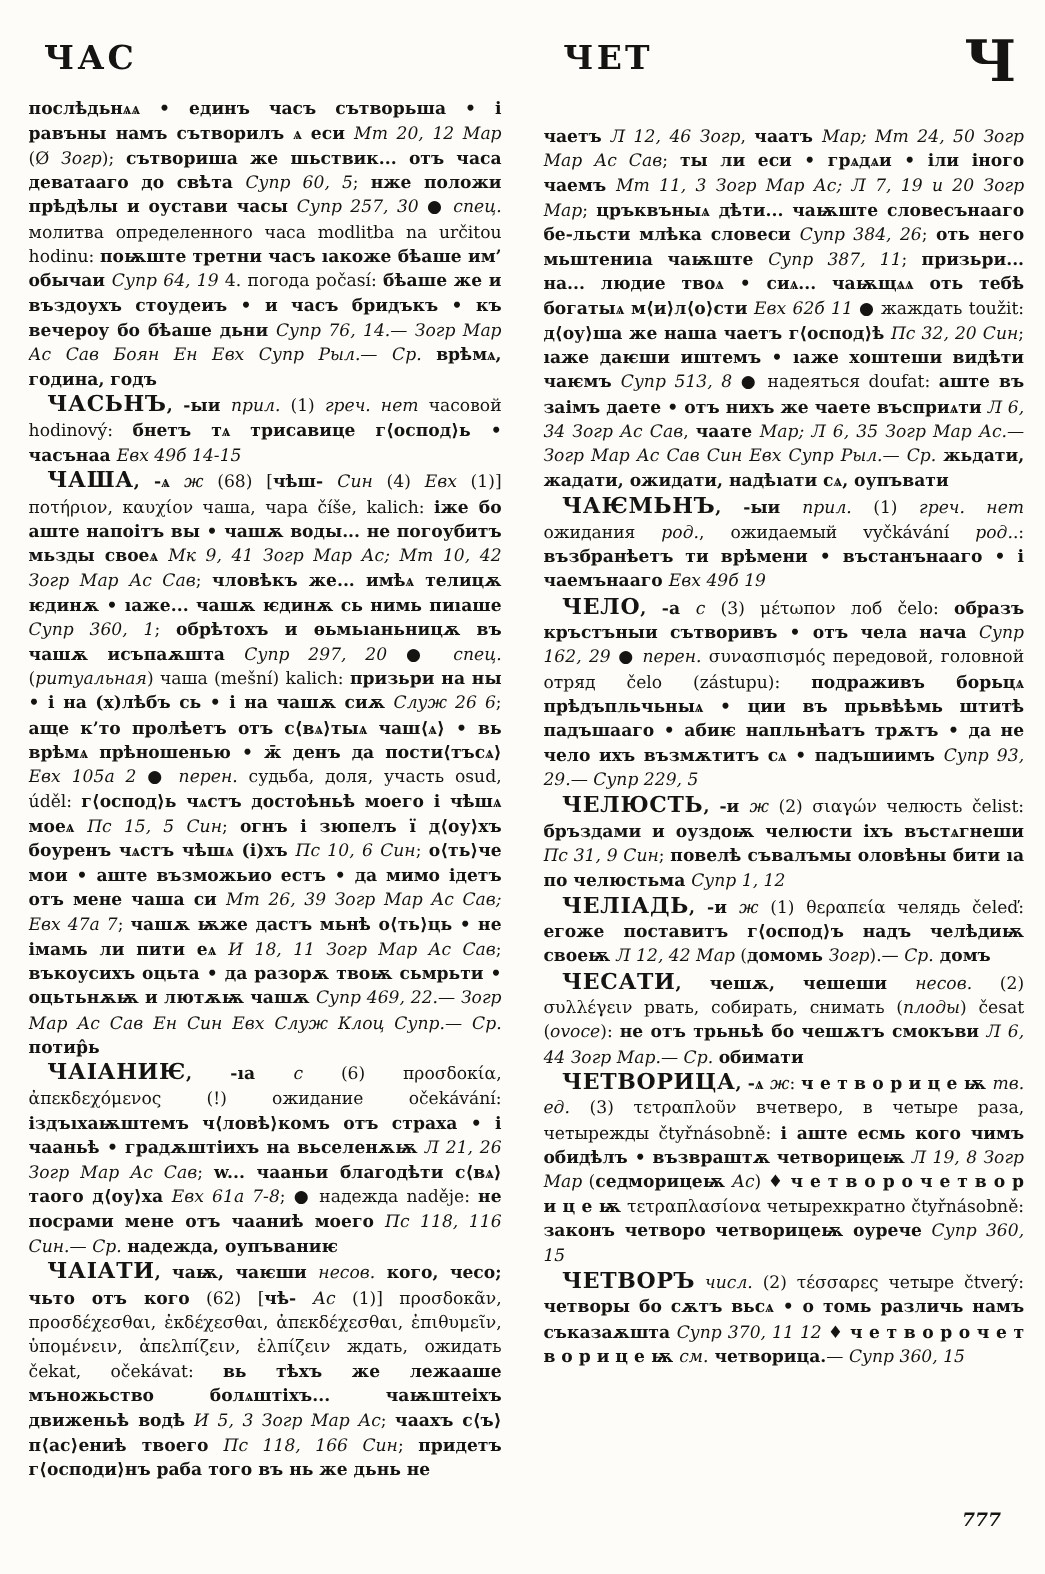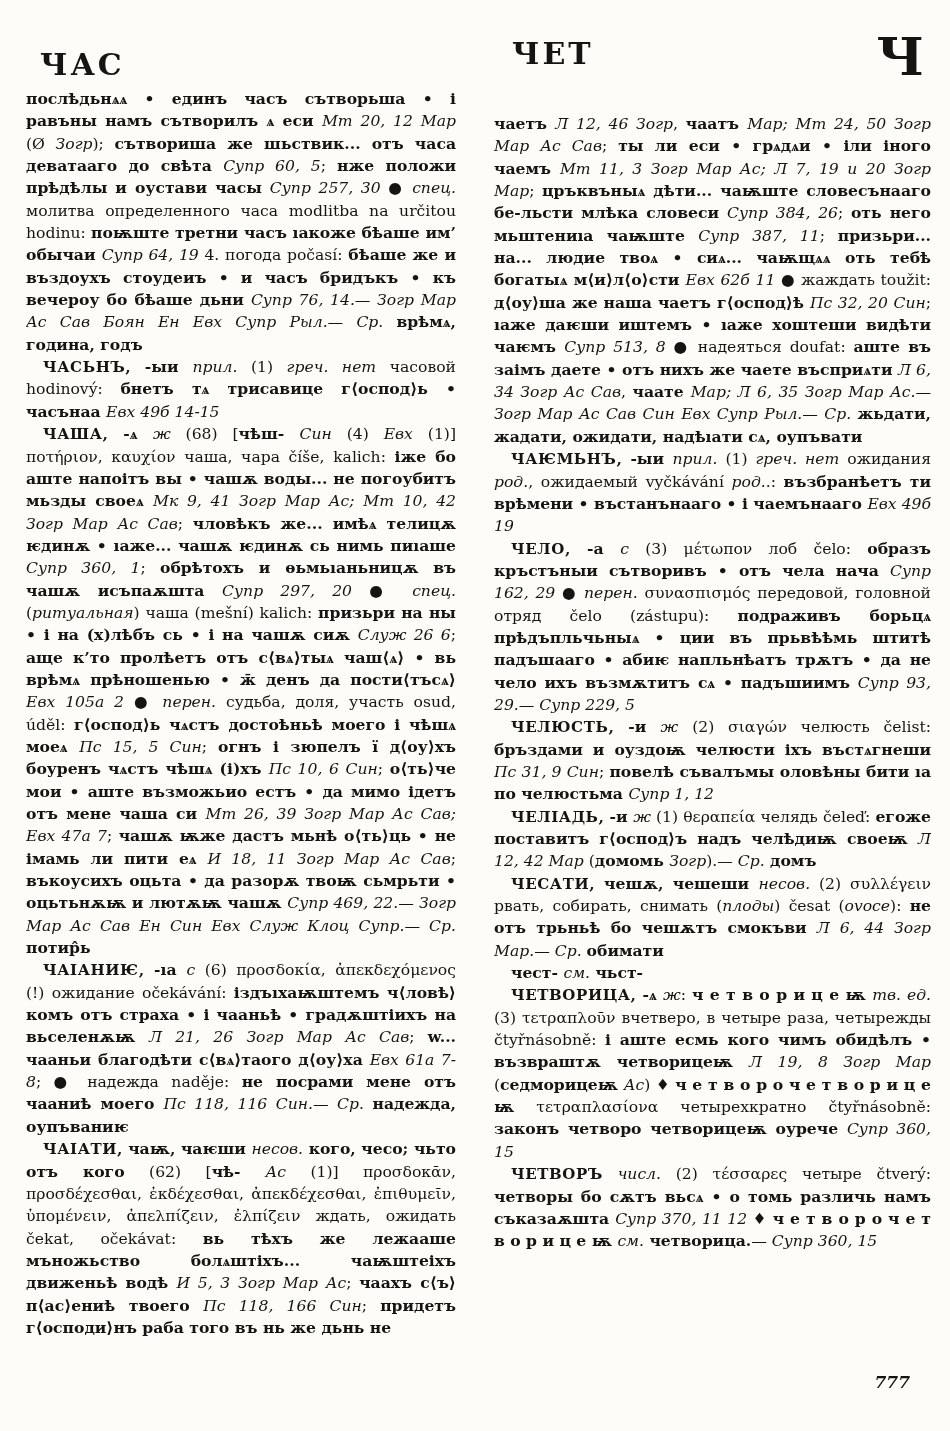--- a/index.html
+++ b/index.html
@@ -7,21 +7,21 @@
     width: 950px; height: 1431px;
     background: #fdfcf9;
     color: #161412;
     font-family: "DejaVu Serif", serif;
     position: relative;
     overflow: hidden;
   }
   .running-head { position: absolute; top: 36px; left: 0; width: 100%; height: 50px; }
   .guide-left {
     position: absolute; left: 40px; top: 0;
-    font-size: 30px; font-weight: bold; letter-spacing: 3px; margin-top: 11px;
+    font-size: 30px; font-weight: bold; letter-spacing: 3px;
   }
   .guide-center {
     position: absolute; left: 512px; top: 0;
     font-size: 30px; font-weight: bold; letter-spacing: 3px;
   }
   .section-letter {
     position: absolute; right: 26px; top: -10px;
     font-size: 52px; font-weight: bold;
   }
   .col {
@@ -29,21 +29,21 @@
     text-align: justify;
     font-size: 15.6px;
     line-height: 22.35px;
     height: 1285px;
     overflow: hidden;
   }
   .col-left  { left: 26px;  width: 430px; }
   .col-right { left: 494px; width: 437px; margin-top: 25px; }
   p.para { margin: 0; padding: 0; }
   p.indent { text-indent: 17px; }
-  .seg-hw  { font-weight: bold; font-size: 15px; letter-spacing: 0.6px; }
+  .seg-hw  { font-weight: bold; font-size: 20px; letter-spacing: 0.6px; }
   .seg-ocs { font-weight: bold; }
   .seg-it  { font-style: italic; }
   .seg-ru  { font-weight: normal; }
   .page-number {
     position: absolute; top: 1372px; right: 40px;
     font-size: 17px; font-weight: bold; font-style: italic;
   }
 </style>
 </head>
 <body>
@@ -61,18 +61,17 @@
     <p class="para indent"><span class="seg-hw">ЧАІАНИѤ</span><span class="seg-ocs">, -ıа </span><span class="seg-it">с</span><span class="seg-ru"> (6) προσδοκία, ἀπεκδεχόμενος (!) ожидание očekávání: </span><span class="seg-ocs">іздъıхаѭштемъ ч⟨ловѣ⟩комъ отъ страха • і чааньѣ • градѫштіихъ на вьселенѫѭ </span><span class="seg-it">Л 21, 26 Зогр Мар Ас Сав</span><span class="seg-ru">; </span><span class="seg-ocs">w... чааньи благодѣти с⟨вѧ⟩таого д⟨оу⟩ха </span><span class="seg-it">Евх 61а 7-8</span><span class="seg-ru">; ● надежда naděje: </span><span class="seg-ocs">не посрами мене отъ чааниѣ моего </span><span class="seg-it">Пс 118, 116 Син.— Ср. </span><span class="seg-ocs">надежда, оупъваниѥ</span></p>
     <p class="para indent"><span class="seg-hw">ЧАІАТИ</span><span class="seg-ocs">, чаѭ, чаѥши </span><span class="seg-it">несов.</span><span class="seg-ocs"> кого, чесо; чьто отъ кого</span><span class="seg-ru"> (62) [</span><span class="seg-ocs">чѣ- </span><span class="seg-it">Ас</span><span class="seg-ru"> (1)] προσδοκᾶν, προσδέχεσθαι, ἐκδέχεσθαι, ἀπεκδέχεσθαι, ἐπιθυμεῖν, ὑπομένειν, ἀπελπίζειν, ἐλπίζειν ждать, ожидать čekat, očekávat: </span><span class="seg-ocs">вь тѣхъ же лежааше мъножьство болѧштіхъ... чаѭштеіхъ движеньѣ водѣ </span><span class="seg-it">И 5, 3 Зогр Мар Ас</span><span class="seg-ru">; </span><span class="seg-ocs">чаахъ с⟨ъ⟩п⟨ас⟩ениѣ твоего </span><span class="seg-it">Пс 118, 166 Син</span><span class="seg-ru">; </span><span class="seg-ocs">придетъ г⟨осподи⟩нъ раба того въ нь же дьнь не</span></p>
   </div>
 <div class="col col-right">
     <p class="para"><span class="seg-ocs">чаетъ </span><span class="seg-it">Л 12, 46 Зогр</span><span class="seg-ru">, </span><span class="seg-ocs">чаатъ </span><span class="seg-it">Мар; Мт 24, 50 Зогр Мар Ас Сав</span><span class="seg-ru">; </span><span class="seg-ocs">ты ли еси • грѧдѧи • іли іного чаемъ </span><span class="seg-it">Мт 11, 3 Зогр Мар Ас; Л 7, 19 и 20 Зогр Мар</span><span class="seg-ru">; </span><span class="seg-ocs">цръквъныѧ дѣти... чаѭште словесънааго бе-льсти млѣка словеси </span><span class="seg-it">Супр 384, 26</span><span class="seg-ru">; </span><span class="seg-ocs">оть него мьштениıа чаѭште </span><span class="seg-it">Супр 387, 11</span><span class="seg-ru">; </span><span class="seg-ocs">призьри... на... людие твоѧ • сиѧ... чаѭщѧѧ оть тебѣ богатыѧ м⟨и⟩л⟨о⟩сти </span><span class="seg-it">Евх 62б 11</span><span class="seg-ru"> ● жаждать toužit: </span><span class="seg-ocs">д⟨оу⟩ша же наша чаетъ г⟨оспод⟩ѣ </span><span class="seg-it">Пс 32, 20 Син</span><span class="seg-ru">; </span><span class="seg-ocs">ıаже даѥши иштемъ • ıаже хоштеши видѣти чаѥмъ </span><span class="seg-it">Супр 513, 8</span><span class="seg-ru"> ● надеяться doufat: </span><span class="seg-ocs">аште въ заімъ даете • отъ нихъ же чаете въсприѧти </span><span class="seg-it">Л 6, 34 Зогр Ас Сав</span><span class="seg-ru">, </span><span class="seg-ocs">чаате </span><span class="seg-it">Мар; Л 6, 35 Зогр Мар Ас.— Зогр Мар Ас Сав Син Евх Супр Рыл.— Ср. </span><span class="seg-ocs">жьдати, жадати, ожидати, надѣıати сѧ, оупъвати</span></p>
     <p class="para indent"><span class="seg-hw">ЧАѤМЬНЪ</span><span class="seg-ocs">, -ыи </span><span class="seg-it">прил.</span><span class="seg-ru"> (1) </span><span class="seg-it">греч. нет</span><span class="seg-ru"> ожидания </span><span class="seg-it">род.</span><span class="seg-ru">, ожидаемый vyčkávání </span><span class="seg-it">род.</span><span class="seg-ru">.: </span><span class="seg-ocs">възбранѣетъ ти врѣмени • въстанънааго • і чаемънааго </span><span class="seg-it">Евх 49б 19</span></p>
     <p class="para indent"><span class="seg-hw">ЧЕЛО</span><span class="seg-ocs">, -а </span><span class="seg-it">с</span><span class="seg-ru"> (3) μέτωπον лоб čelo: </span><span class="seg-ocs">образъ кръстъныи сътворивъ • отъ чела нача </span><span class="seg-it">Супр 162, 29</span><span class="seg-ru"> ● </span><span class="seg-it">перен.</span><span class="seg-ru"> συνασπισμός передовой, головной отряд čelo (zástupu): </span><span class="seg-ocs">подраживъ борьцѧ прѣдъпльчьныѧ • ции въ прьвѣѣмь штитѣ падъшааго • абиѥ напльнѣатъ трѫтъ • да не чело ихъ възмѫтитъ сѧ • падъшиимъ </span><span class="seg-it">Супр 93, 29.— Супр 229, 5</span></p>
     <p class="para indent"><span class="seg-hw">ЧЕЛЮСТЬ</span><span class="seg-ocs">, -и </span><span class="seg-it">ж</span><span class="seg-ru"> (2) σιαγών челюсть čelist: </span><span class="seg-ocs">бръздами и оуздоѭ челюсти іхъ въстѧгнеши </span><span class="seg-it">Пс 31, 9 Син</span><span class="seg-ru">; </span><span class="seg-ocs">повелѣ съвалъмы оловѣны бити ıа по челюстьма </span><span class="seg-it">Супр 1, 12</span></p>
     <p class="para indent"><span class="seg-hw">ЧЕЛІАДЬ</span><span class="seg-ocs">, -и </span><span class="seg-it">ж</span><span class="seg-ru"> (1) θεραπεία челядь čeleď: </span><span class="seg-ocs">егоже поставитъ г⟨оспод⟩ъ надъ челѣдиѭ своеѭ </span><span class="seg-it">Л 12, 42 Мар</span><span class="seg-ru"> (</span><span class="seg-ocs">домомь </span><span class="seg-it">Зогр</span><span class="seg-ru">).— </span><span class="seg-it">Ср.</span><span class="seg-ocs"> домъ</span></p>
     <p class="para indent"><span class="seg-hw">ЧЕСАТИ</span><span class="seg-ocs">, чешѫ, чешеши </span><span class="seg-it">несов.</span><span class="seg-ru"> (2) συλλέγειν рвать, собирать, снимать (</span><span class="seg-it">плоды</span><span class="seg-ru">) česat (</span><span class="seg-it">ovoce</span><span class="seg-ru">): </span><span class="seg-ocs">не отъ трьньѣ бо чешѫтъ смокъви </span><span class="seg-it">Л 6, 44 Зогр Мар.— Ср. </span><span class="seg-ocs">обимати</span></p>
-    <p class="para indent"><span class="seg-ocs">чест- </span><span class="seg-it">см.</span><span class="seg-ocs"> чьст-</span></p>
     <p class="para indent"><span class="seg-hw">ЧЕТВОРИЦА</span><span class="seg-ocs">, -ѧ </span><span class="seg-it">ж</span><span class="seg-ru">: </span><span class="seg-ocs">ч е т в о р и ц е ѭ </span><span class="seg-it">тв. ед.</span><span class="seg-ru"> (3) τετραπλοῦν вчетверо, в четыре раза, четырежды čtyřnásobně: </span><span class="seg-ocs">і аште есмь кого чимъ обидѣлъ • възвраштѫ четворицеѭ </span><span class="seg-it">Л 19, 8 Зогр Мар</span><span class="seg-ru"> (</span><span class="seg-ocs">седморицеѭ </span><span class="seg-it">Ас</span><span class="seg-ru">) ♦ </span><span class="seg-ocs">ч е т в о р о  ч е т в о р и ц е ѭ</span><span class="seg-ru"> τετραπλασίονα четырехкратно čtyřnásobně: </span><span class="seg-ocs">законъ четворо четворицеѭ оурече </span><span class="seg-it">Супр 360, 15</span></p>
     <p class="para indent"><span class="seg-hw">ЧЕТВОРЪ</span><span class="seg-ru"> </span><span class="seg-it">числ.</span><span class="seg-ru"> (2) τέσσαρες четыре čtverý: </span><span class="seg-ocs">четворы бо сѫтъ вьсѧ • о томь различь намъ съказаѫшта </span><span class="seg-it">Супр 370, 11 12</span><span class="seg-ru"> ♦ </span><span class="seg-ocs">ч е т в о р о  ч е т в о р и ц е ѭ </span><span class="seg-it">см.</span><span class="seg-ocs"> четворица.</span><span class="seg-it">— Супр 360, 15</span></p>
   </div>
 
 <div class="page-number">777</div>
 
 </body></html>

